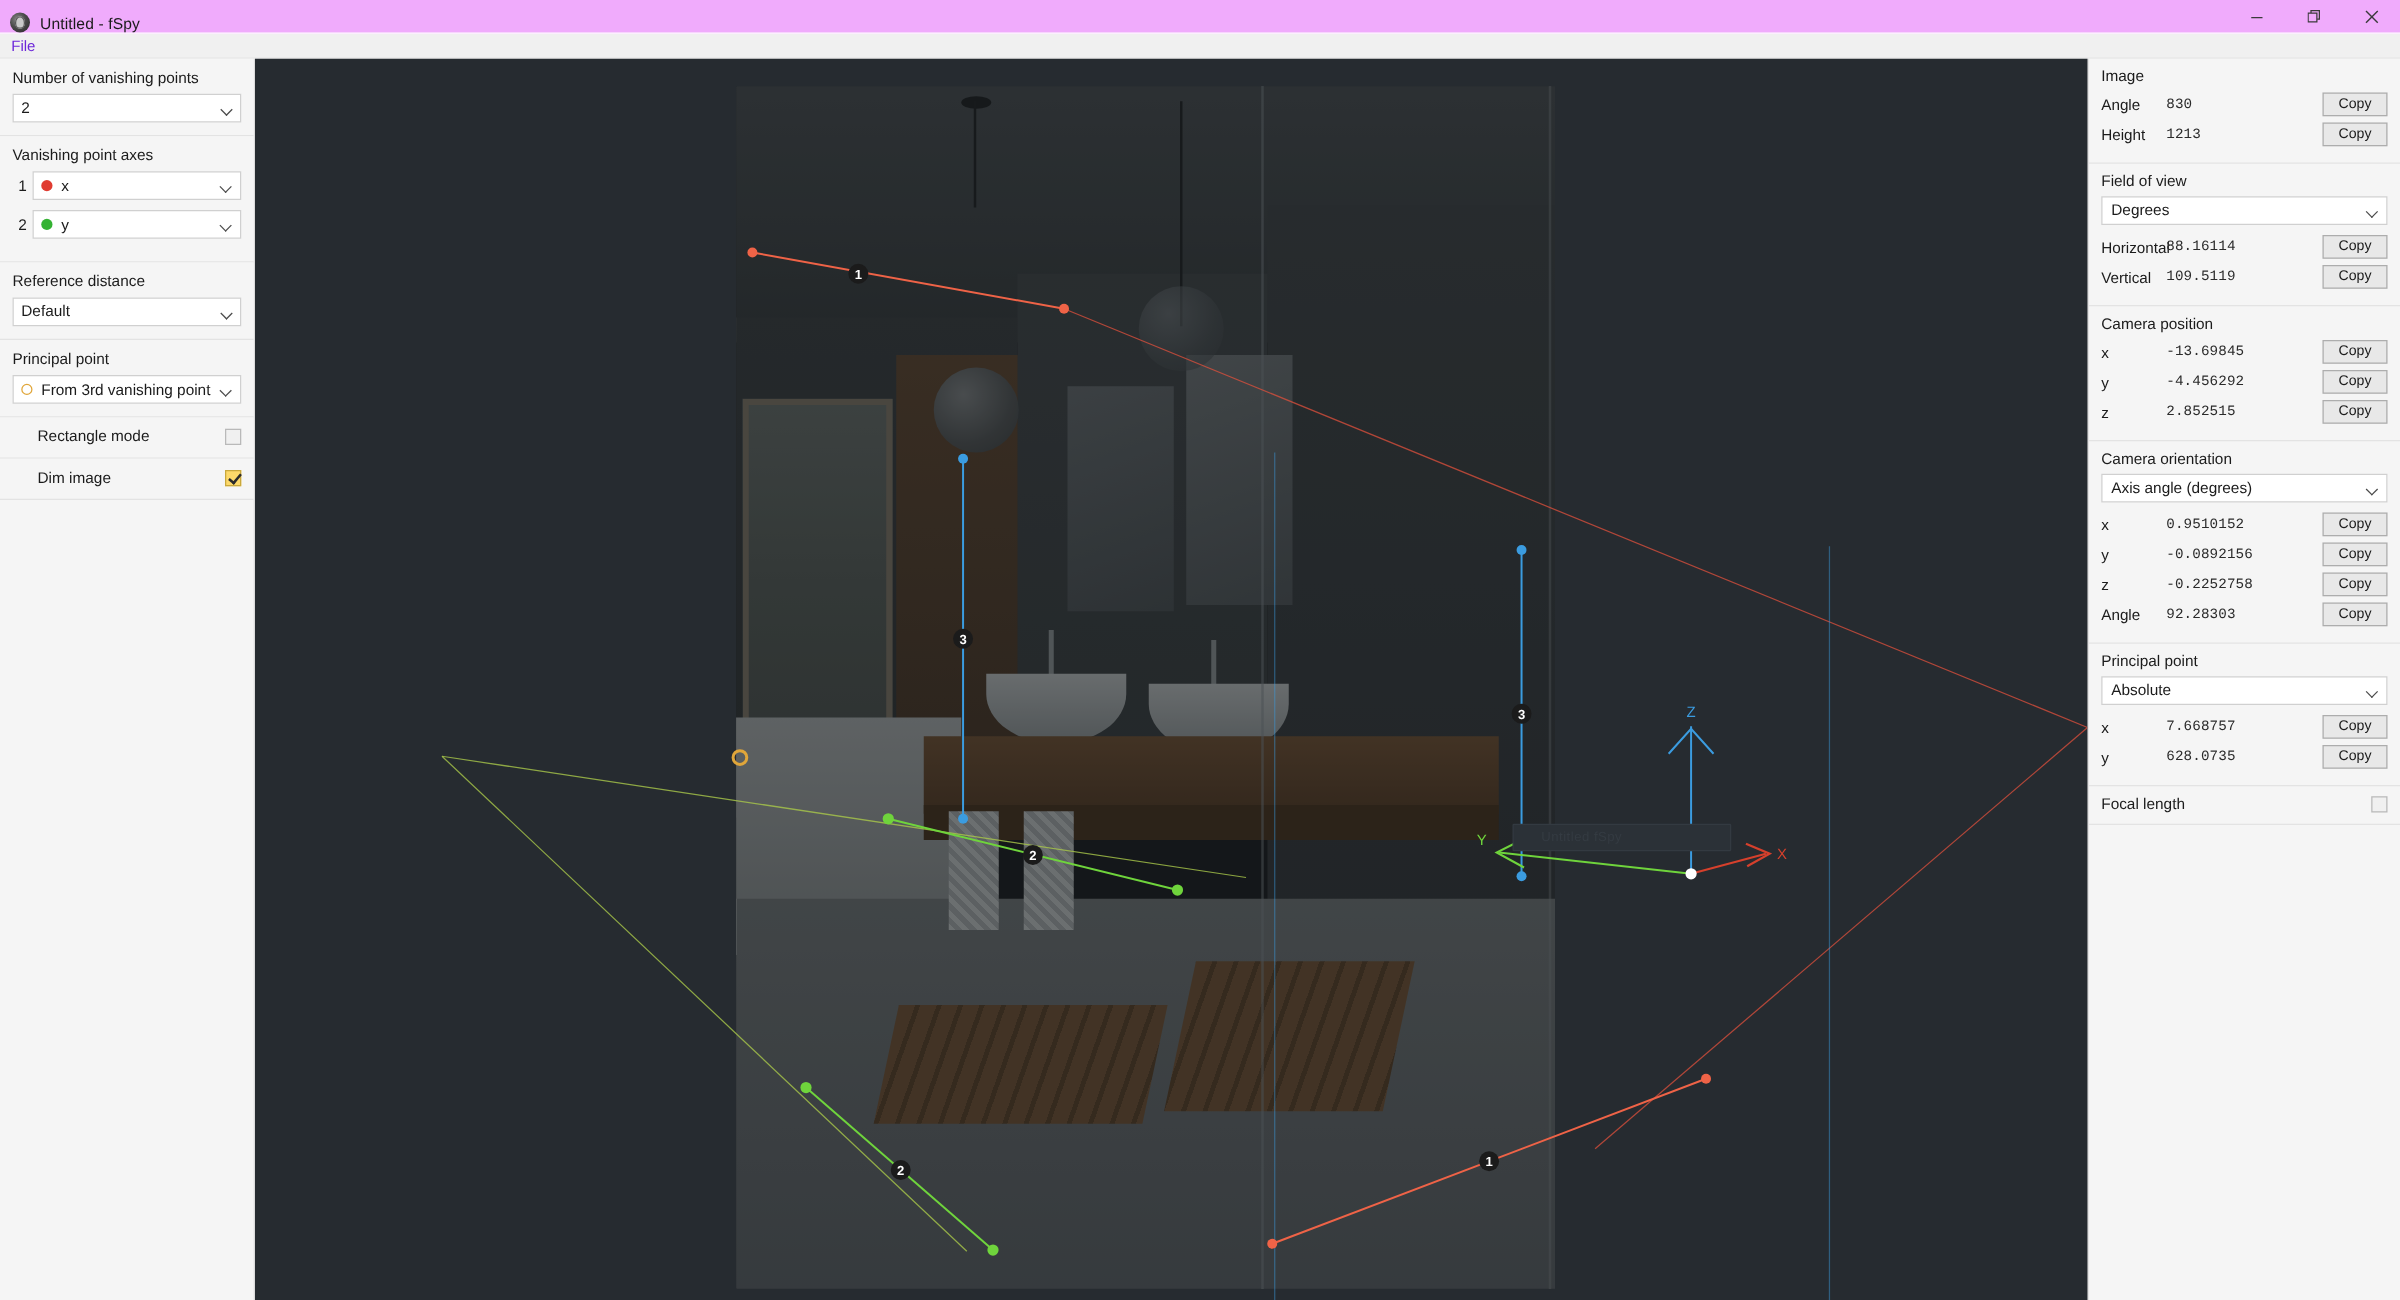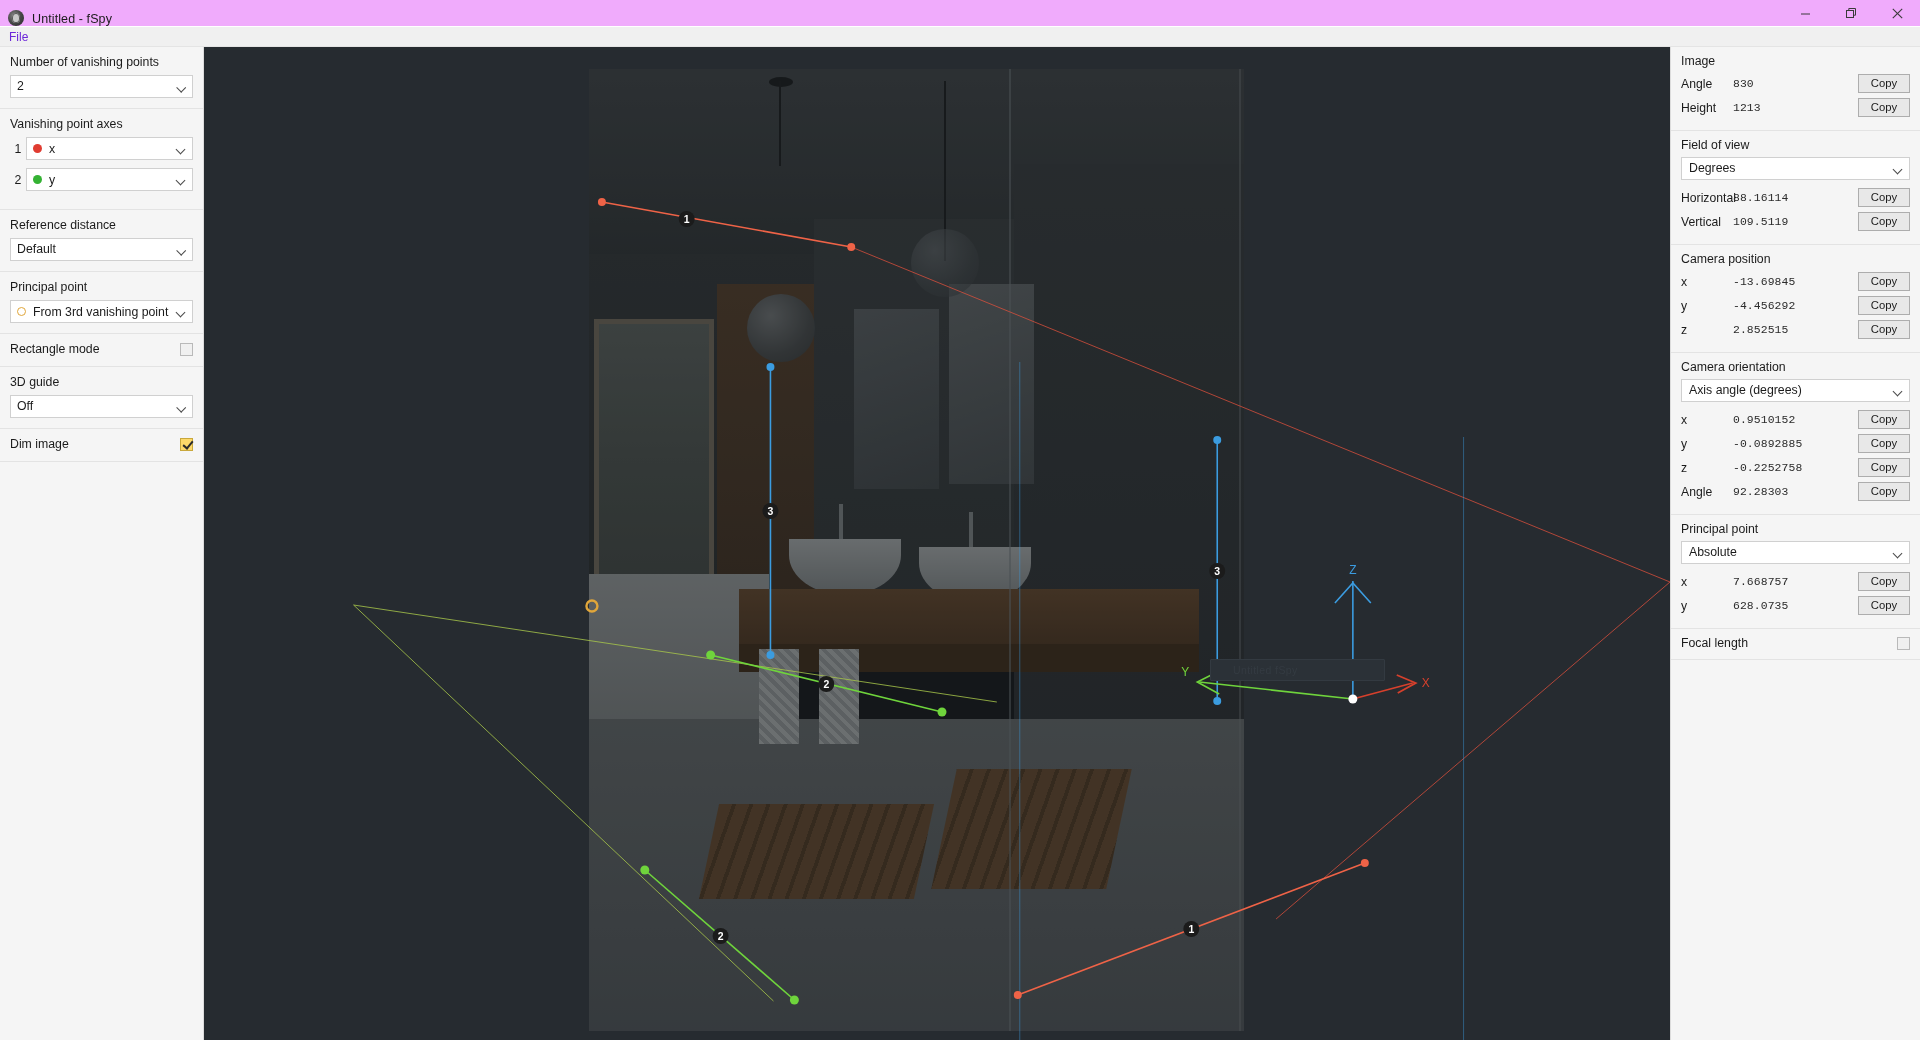--- a/index.html
+++ b/index.html
@@ -69,21 +69,21 @@
   .axis-sel::after{
     content:""; position:absolute; right:8px; top:8px;
     width:6px; height:6px; border-right:1.4px solid #4a4a4a; border-bottom:1.4px solid #4a4a4a;
     transform:rotate(45deg);
   }
   .dot{ width:9px; height:9px; border-radius:50%; margin-right:7px; flex:none; }
   .ring{
     width:9px; height:9px; border-radius:50%; margin-right:7px; flex:none;
     border:1.6px solid #e0a63a; background:transparent; box-sizing:border-box;
   }
-  .row-inline{ display:flex; align-items:center; justify-content:space-between; }
+  .row-inline{ display:flex; align-items:center; justify-content:space-between;margin-left:20px; }
   .cb{
     width:13px; height:13px; border:1px solid #b9b9b9; background:#f0f0f0; flex:none;
     position:relative;
   }
   .cb.checked{ background:#fdd96a; border-color:#c9a83c; }
   .cb.checked::after{
     content:""; position:absolute; left:3.5px; top:0.5px; width:4px; height:8px;
     border-right:2px solid #2b2b2b; border-bottom:2px solid #2b2b2b;
     transform:rotate(40deg);
   }
@@ -259,24 +259,20 @@
       </div>
     </div>
 
     <div class="grp">
       <div class="row-inline">
         <span class="grp-label" style="margin-bottom:0">Rectangle mode</span>
         <span class="cb"></span>
       </div>
     </div>
 
-    <div class="grp">
-      <span class="grp-label">3D guide</span>
-      <div class="sel">Off</div>
-    </div>
 
     <div class="grp">
       <div class="row-inline">
         <span class="grp-label" style="margin-bottom:0">Dim image</span>
         <span class="cb checked"></span>
       </div>
     </div>
   </div>
 
   <div class="viewport">
@@ -450,21 +446,21 @@
     <div class="rgrp">
       <span class="rgrp-title">Camera orientation</span>
       <div class="rsel">Axis angle (degrees)</div>
       <div class="rrow">
         <span class="rkey">x</span>
         <span class="rval">0.9510152</span>
         <span class="copy-btn">Copy</span>
       </div>
       <div class="rrow">
         <span class="rkey">y</span>
-        <span class="rval">-0.0892885</span>
+        <span class="rval">-0.0892156</span>
         <span class="copy-btn">Copy</span>
       </div>
       <div class="rrow">
         <span class="rkey">z</span>
         <span class="rval">-0.2252758</span>
         <span class="copy-btn">Copy</span>
       </div>
       <div class="rrow">
         <span class="rkey">Angle</span>
         <span class="rval">92.28303</span>

